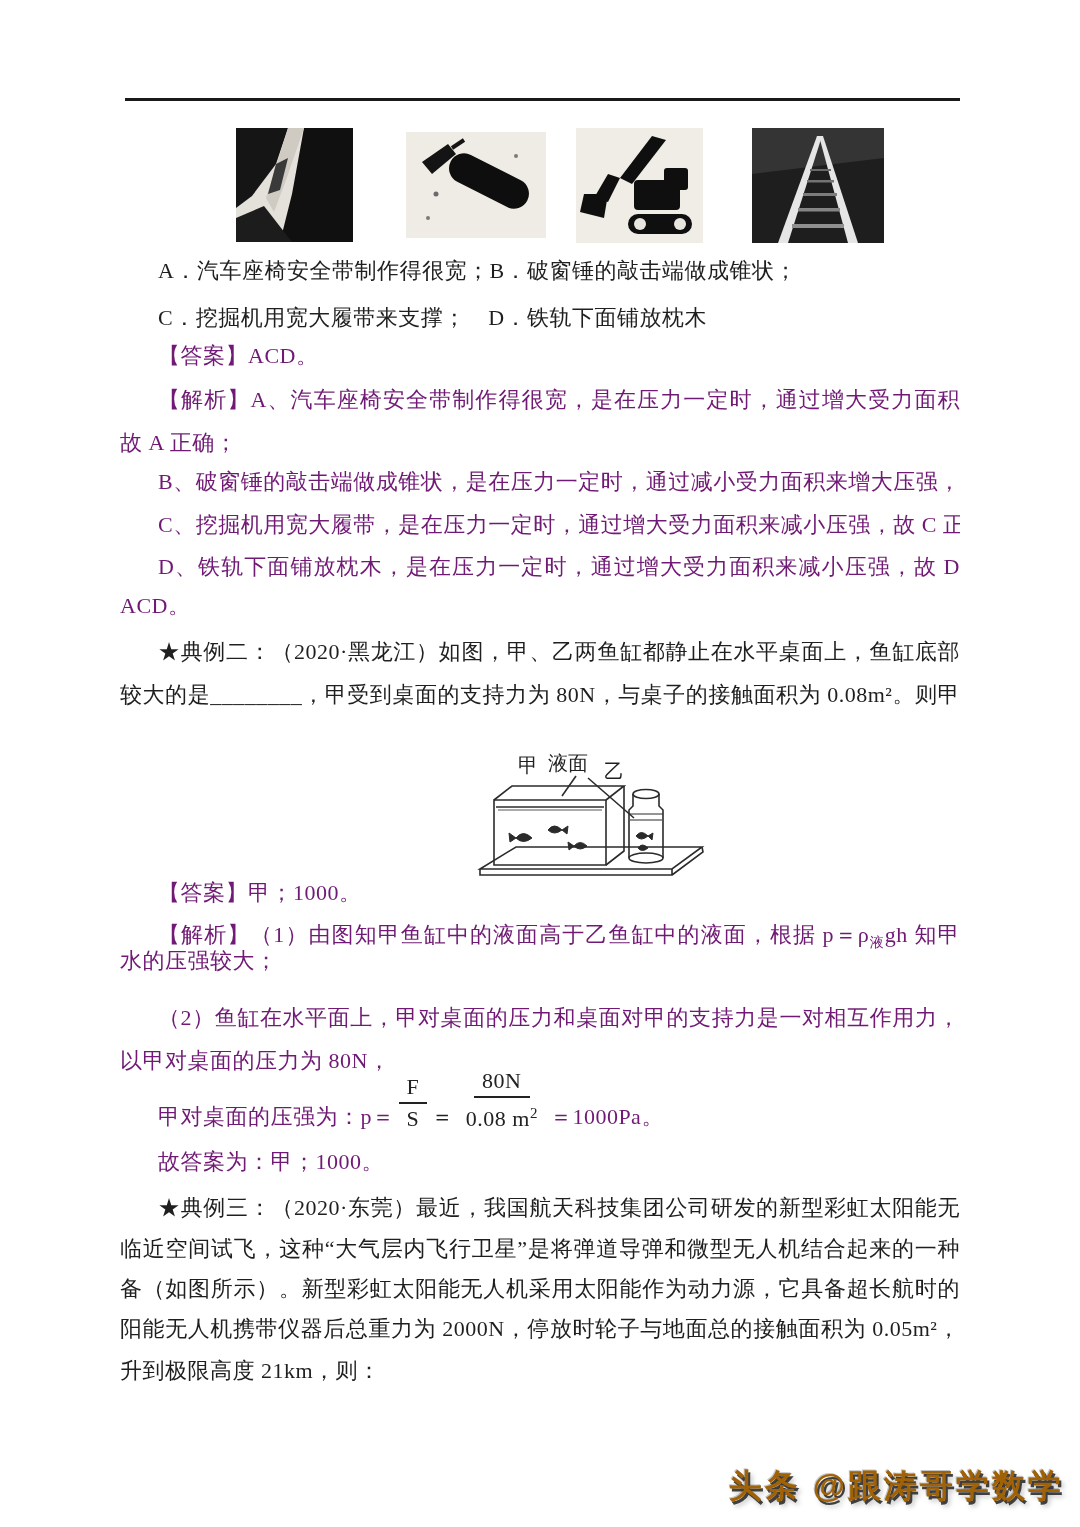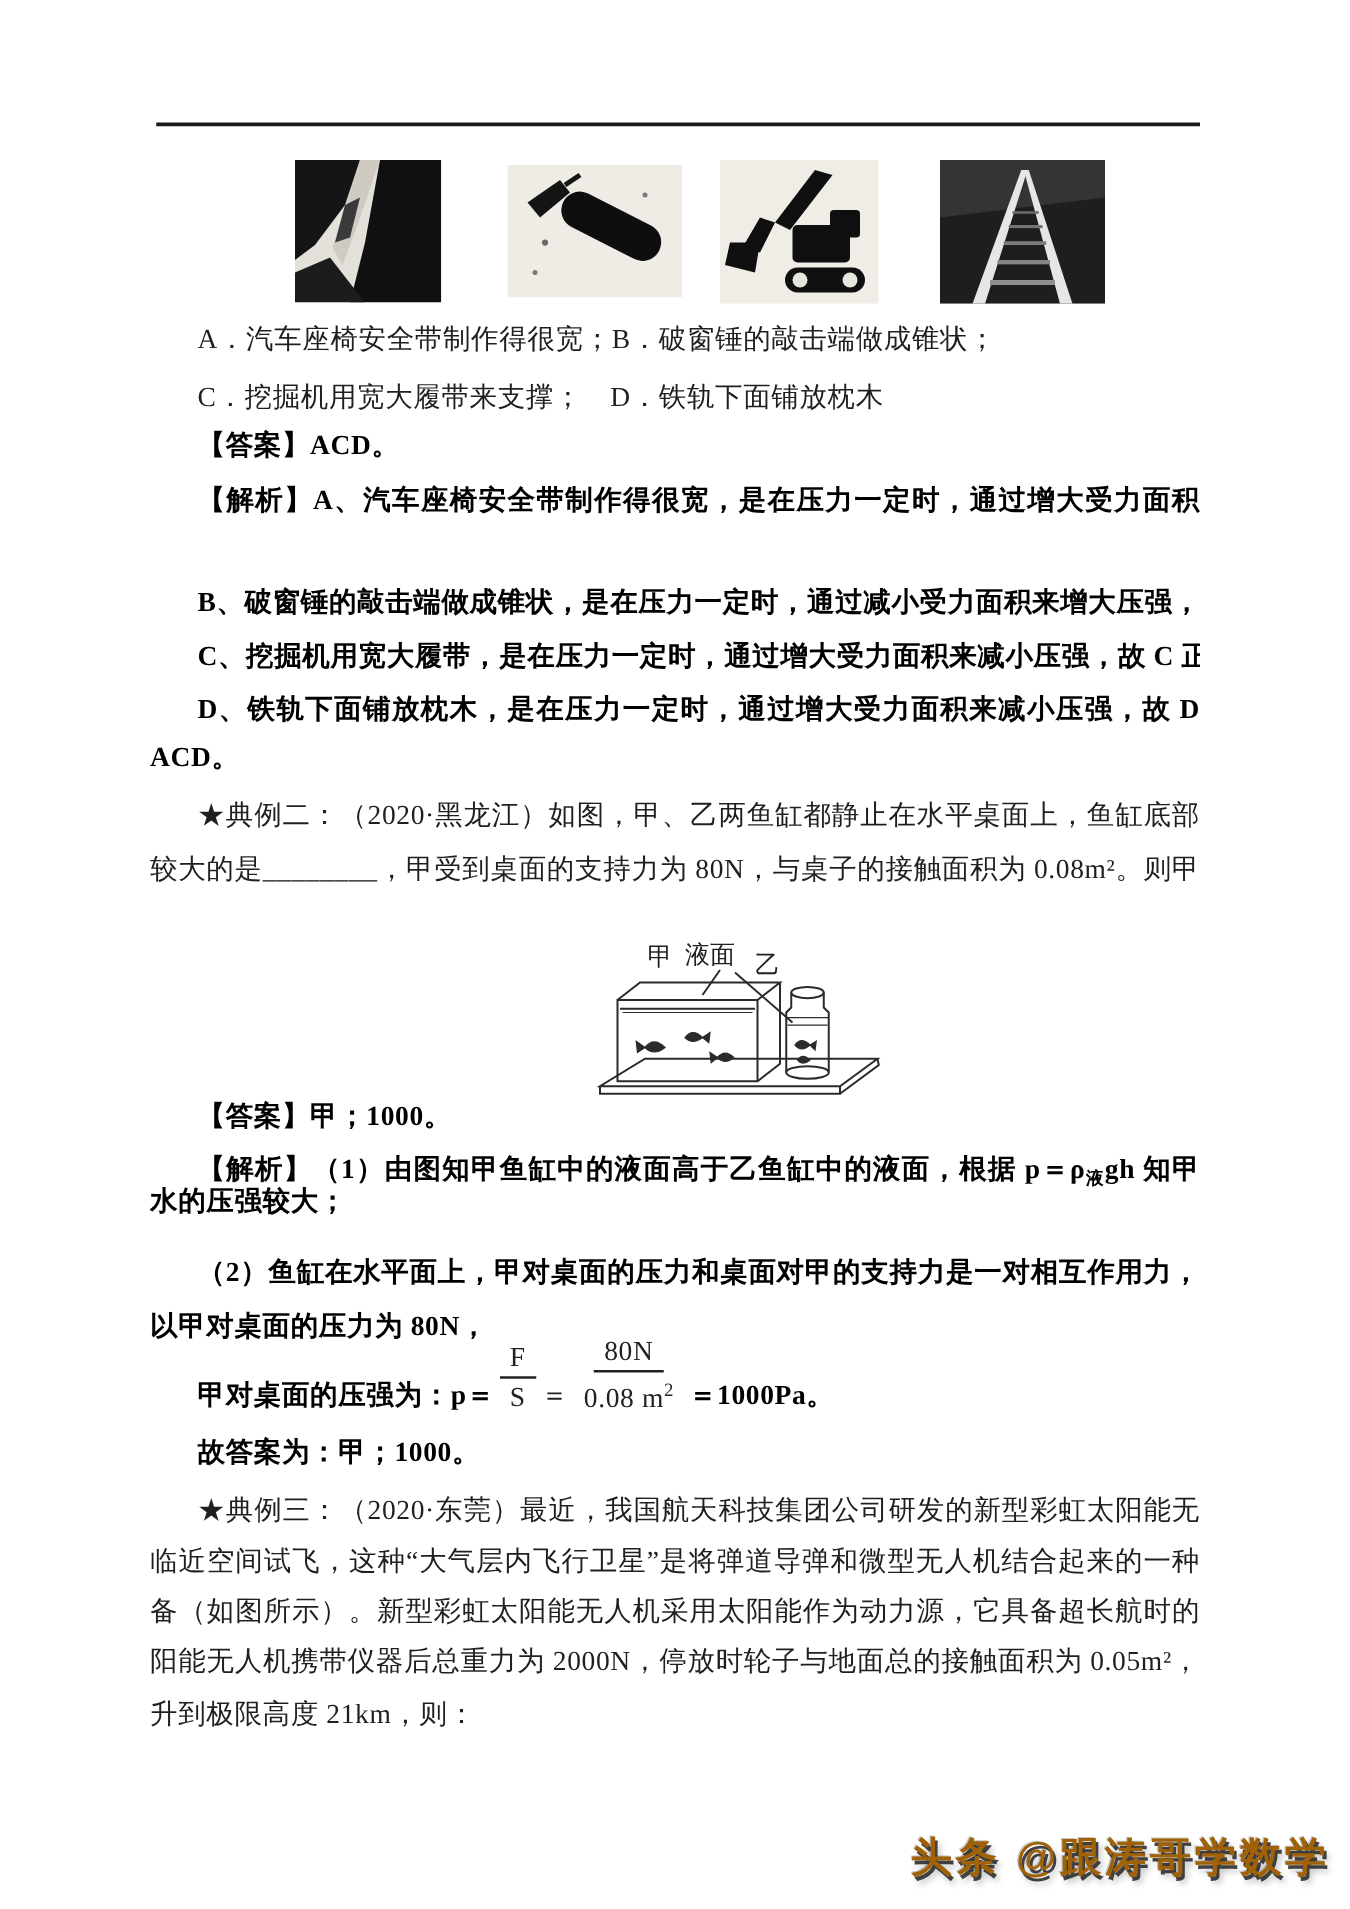--- a/index.html
+++ b/index.html
@@ -9,21 +9,21 @@
     color:#1f1f1f;overflow:hidden;
   }
   .top-rule{position:absolute;left:125px;top:98px;width:835px;height:3px;background:#1a1a1a;}
   .line{
     position:absolute;font-size:22px;line-height:30px;height:32px;
     white-space:nowrap;overflow:hidden;letter-spacing:0.5px;
   }
   .l0{left:120px;width:840px;}
   .l1{left:158px;width:802px;}
   .fill{white-space:normal;text-align:justify;text-align-last:justify;}
-  .red{color:#000000;font-weight:bold;}
+  .red{color:#701a75;}
   .photos{position:absolute;left:0;top:0;}
   .photo{position:absolute;display:block;}
   .fig{position:absolute;}
   .subsm{font-size:14px;}
   
   .formula{
     position:absolute;left:158px;top:1068px;display:flex;align-items:flex-end;
     font-size:22px;letter-spacing:0.5px;
   }
   .frac{display:inline-flex;flex-direction:column;align-items:center;margin:0 4px;}
@@ -84,20 +84,21 @@
       <rect x="51" y="65" width="34" height="3" fill="#7c7c7c"></rect>
       <rect x="55" y="52" width="27" height="2.5" fill="#737373"></rect>
       <rect x="58" y="41" width="21" height="2" fill="#6a6a6a"></rect>
     </svg>
   </div>
 
   <div class="line l1" style="top:256px">A．汽车座椅安全带制作得很宽；B．破窗锤的敲击端做成锥状；</div>
   <div class="line l1" style="top:303px">C．挖掘机用宽大履带来支撑；　D．铁轨下面铺放枕木</div>
   <div class="line l1 red" style="top:341px">【答案】ACD。</div>
   <div class="line l1 red fill" style="top:385px">【解析】A、汽车座椅安全带制作得很宽，是在压力一定时，通过增大受力面积来减小压强，</div>
+  <div class="line l0 red" style="top:428px">故 A 正确；</div>
   <div class="line l1 red" style="top:467px">B、破窗锤的敲击端做成锥状，是在压力一定时，通过减小受力面积来增大压强，故 B 错误；</div>
   <div class="line l1 red" style="top:510px">C、挖掘机用宽大履带，是在压力一定时，通过增大受力面积来减小压强，故 C 正确；</div>
   <div class="line l1 red fill" style="top:552px">D、铁轨下面铺放枕木，是在压力一定时，通过增大受力面积来减小压强，故 D 正确。故选：</div>
   <div class="line l0 red" style="top:591px">ACD。</div>
 
   <div class="line l1 fill" style="top:637px">★典例二：（2020·黑龙江）如图，甲、乙两鱼缸都静止在水平桌面上，鱼缸底部受到水的压强</div>
   <div class="line l0 fill" style="top:680px">较大的是________，甲受到桌面的支持力为 80N，与桌子的接触面积为 0.08m²。则甲对桌面的压强</div>
 
   <svg class="fig" style="left:476px;top:748px" width="232" height="134" viewBox="0 0 232 134">
     <g stroke="#2b2b2b" stroke-width="1.6" fill="none">

